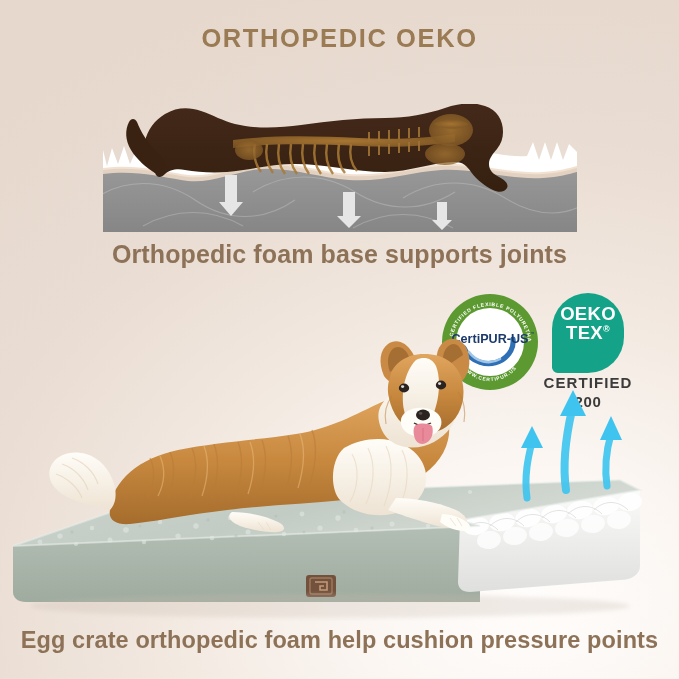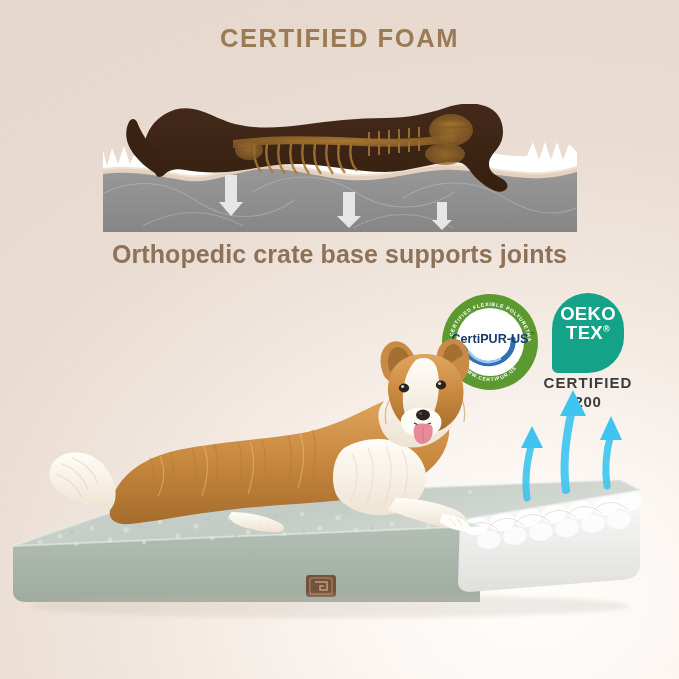--- a/index.html
+++ b/index.html
@@ -58,21 +58,21 @@
 
   
   #scene{top:330px;left:0;width:679px;height:300px;}
   #scene svg{display:block;}
 </style>
 </head>
 <body>
 
 <div id="stage">
 
-  <div class="tc" id="headline">CERTIFIED FOAM</div>
+  <div class="tc" id="headline">ORTHOPEDIC OEKO</div>
 
   <div class="tc" id="diagram">
     <svg width="474" height="155" viewBox="0 0 474 155">
       <defs>
         <linearGradient id="gFoamBase" x1="0" y1="0" x2="0" y2="1">
           <stop offset="0" stop-color="#9a9a9a"></stop>
           <stop offset="1" stop-color="#868686"></stop>
         </linearGradient>
         <linearGradient id="gDog" x1="0" y1="0" x2="0" y2="1">
           <stop offset="0" stop-color="#46291408"></stop>
@@ -179,21 +179,21 @@
       </g>
 
       <g fill="#e6e6e6">
         <path d="M122,105 L134,105 L134,132 L140,132 L128,146 L116,132 L122,132 Z" transform="translate(0,-10) scale(1,1)"></path>
         <path d="M240,112 L252,112 L252,136 L258,136 L246,148 L234,136 L240,136 Z"></path>
         <path d="M334,122 L344,122 L344,140 L349,140 L339,150 L329,140 L334,140 Z"></path>
       </g>
     </svg>
   </div>
 
-  <div class="tc caption" id="cap-top">Orthopedic crate base supports joints</div>
+  <div class="tc caption" id="cap-top">Orthopedic foam base supports joints</div>
 
   <div class="tc" id="certipur">
     <svg width="100" height="100" viewBox="0 0 100 100">
       <defs>
         <path id="arcTop" d="M12,52 A38,38 0 0 1 88,52"></path>
         <path id="arcBot" d="M16,55 A34,34 0 0 0 84,55"></path>
       </defs>
       <circle cx="50" cy="50" r="48" fill="#5c9a31"></circle>
       <circle cx="50" cy="50" r="34" fill="#ffffff"></circle>
       <text font-size="5.1" font-weight="700" fill="#ffffff" letter-spacing="0.72">
@@ -462,14 +462,15 @@
             <path d="M392,66 C386,74 384,84 386,94"></path>
             <path d="M458,62 C464,70 466,82 464,92"></path>
           </g>
         </g>
       </g>
 
       <ellipse cx="330" cy="276" rx="300" ry="12" fill="#c9bcb0" opacity="0.28" filter="url(#blurSoft)"></ellipse>
     </svg>
   </div>
 
+  <div class="tc caption" id="cap-bottom">Egg crate orthopedic foam help cushion pressure points</div>
 
 </div>
 
 </body></html>

